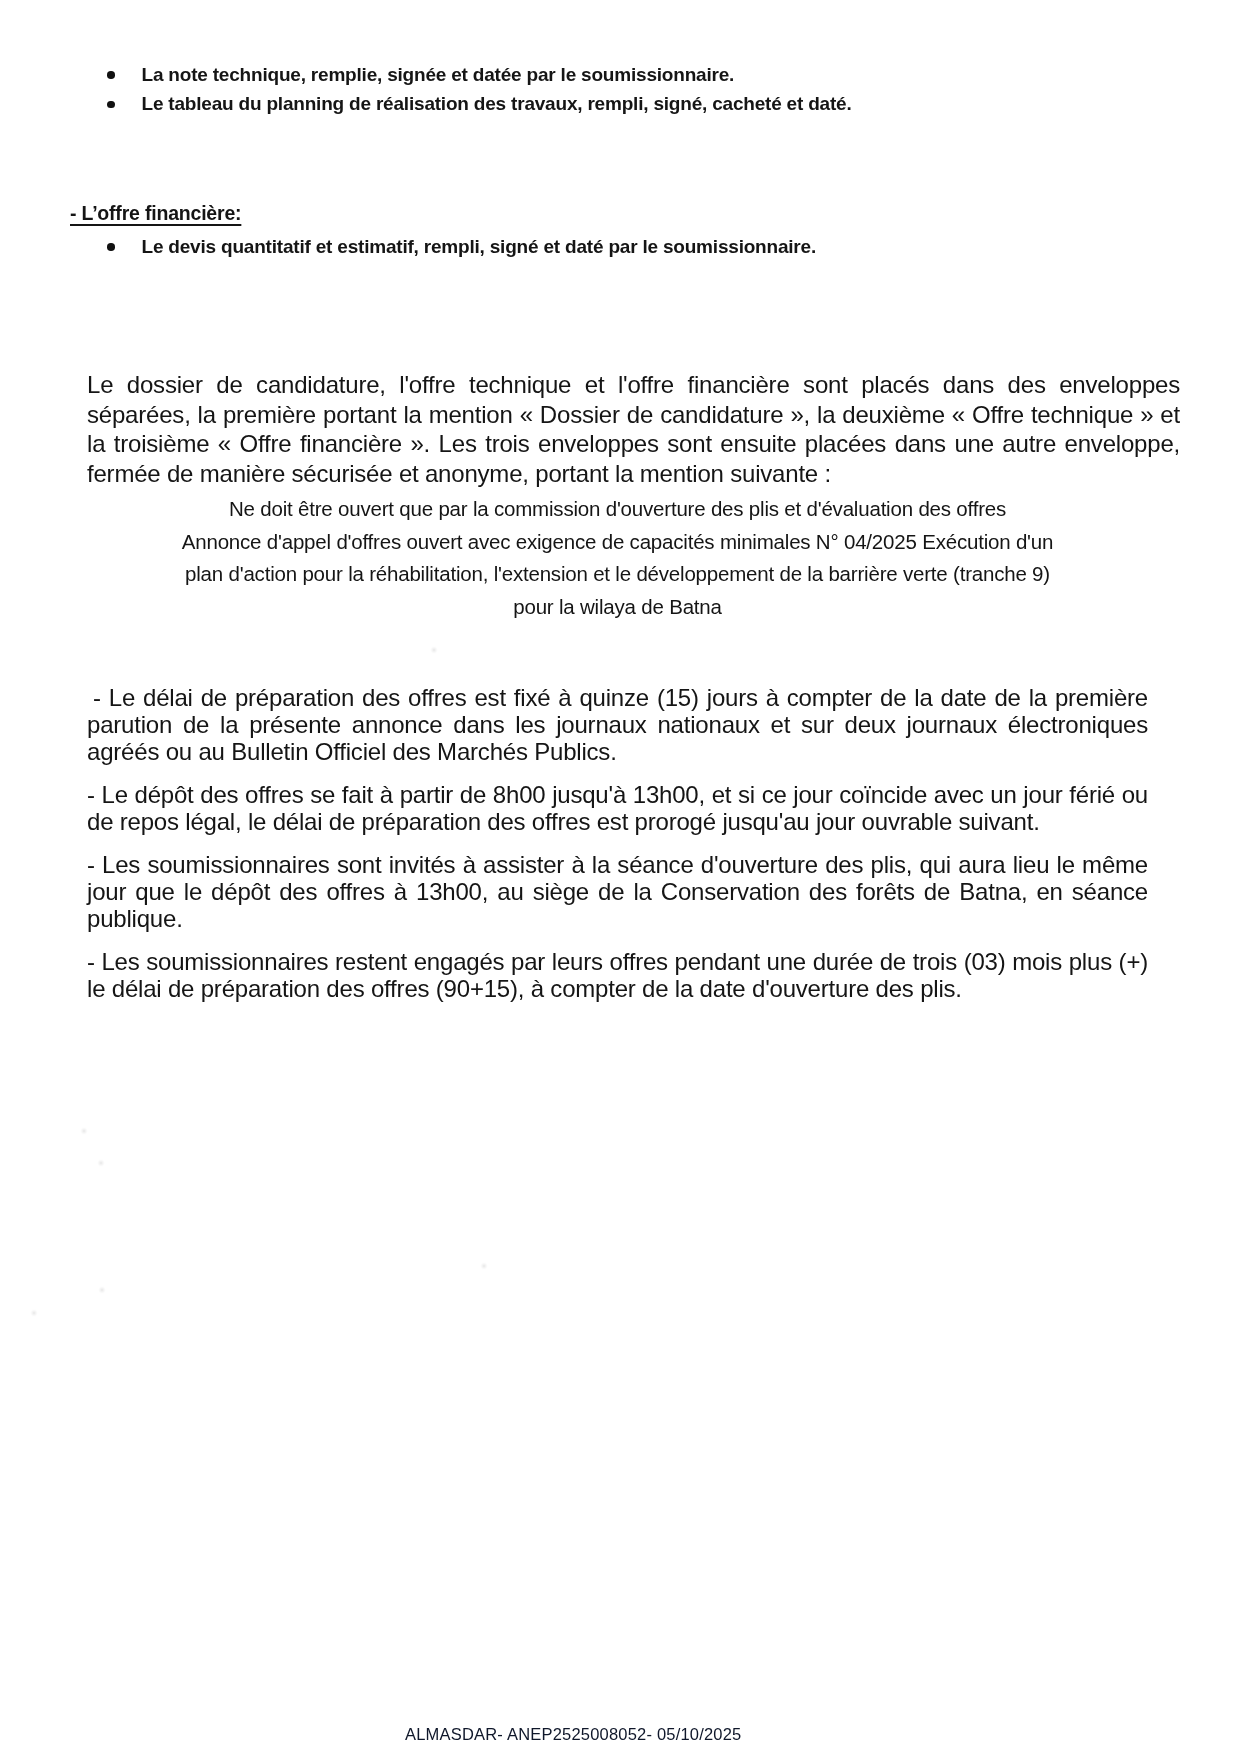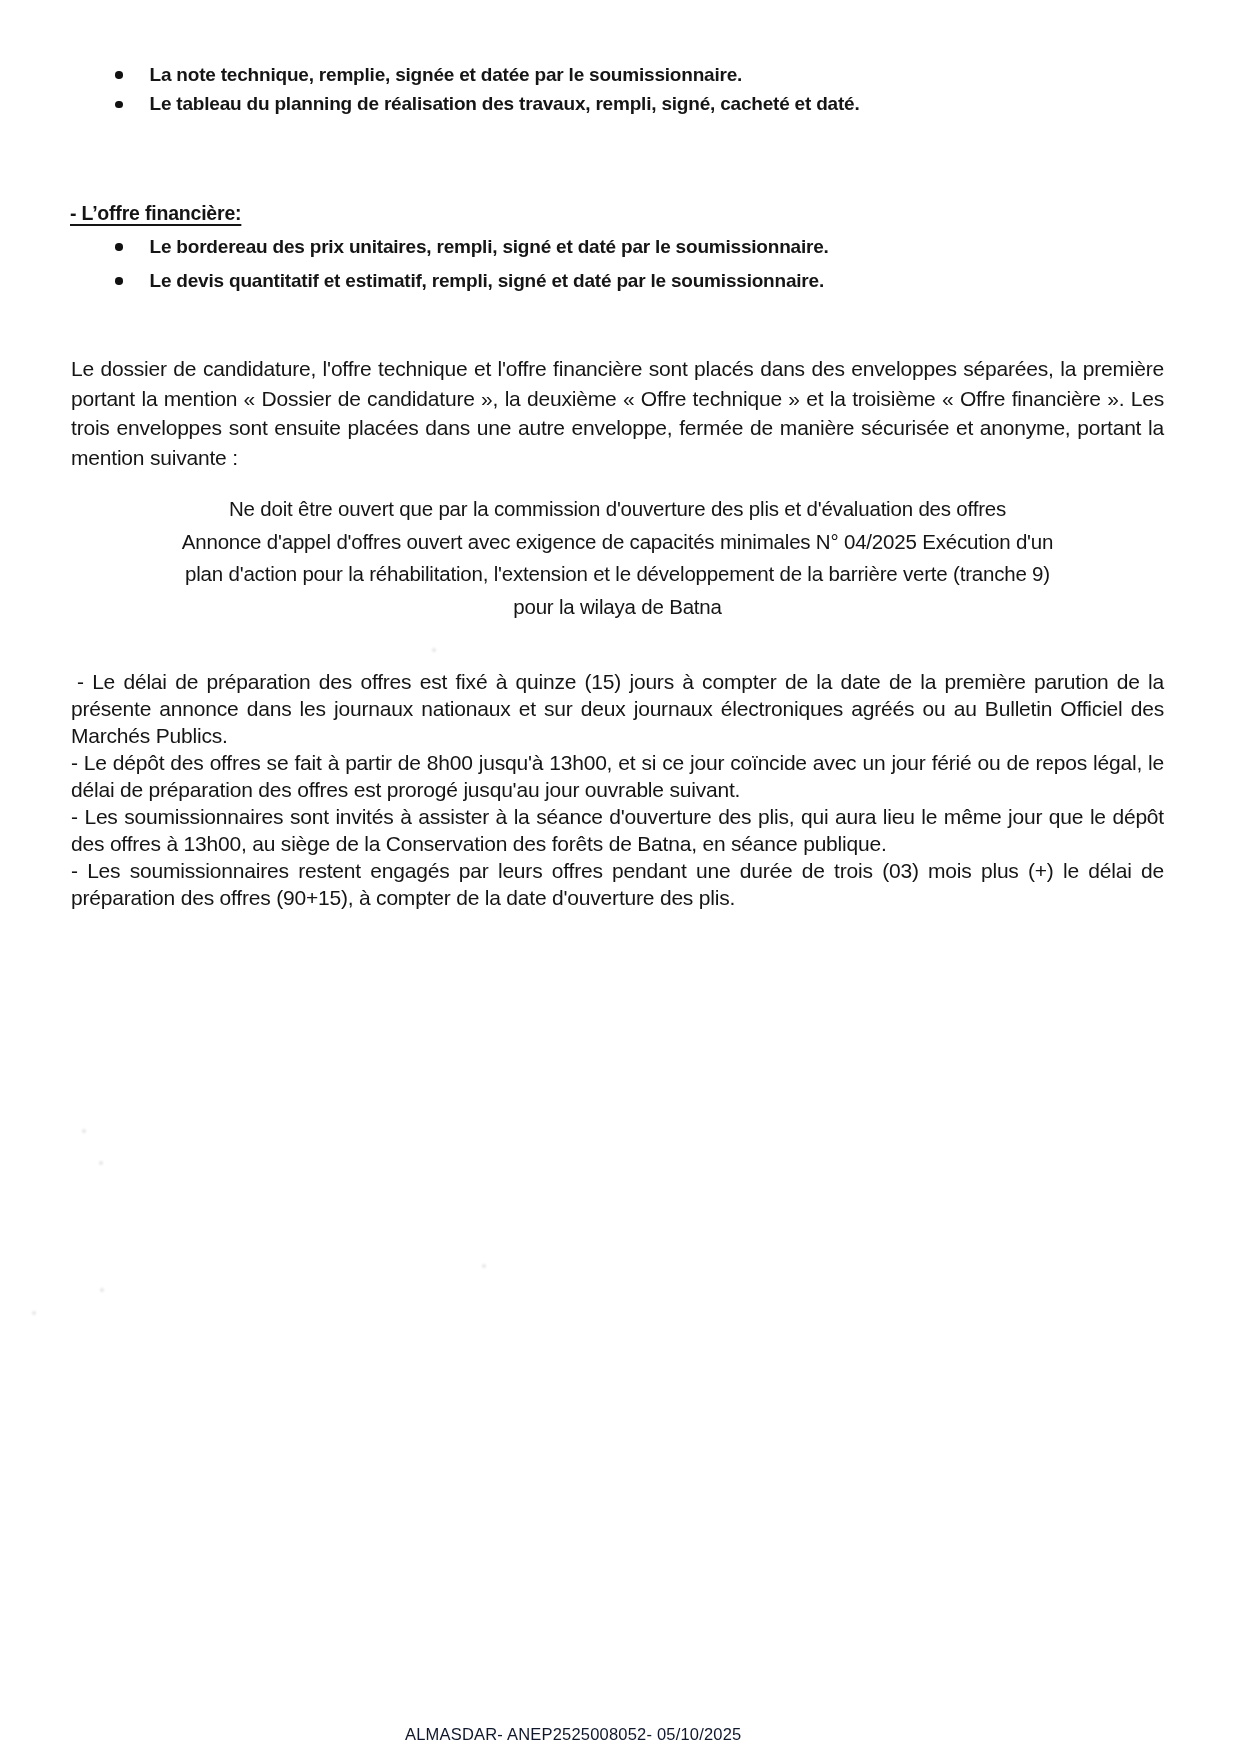--- a/index.html
+++ b/index.html
@@ -7,21 +7,21 @@
     position: relative;
     width: 1241px;
     height: 1754px;
     background: #ffffff;
     font-family: "Liberation Sans", sans-serif;
     color: #151515;
     overflow: hidden;
   }
 
   
-  .bullets { list-style: none; margin: 0; padding: 0; position: absolute; left: 112px; text-align: center; }
+  .bullets { list-style: none; margin: 0; padding: 0; position: absolute; left: 104px; text-align: center; }
   .list-technical { top: 60px; }
   .list-financial { top: 230px; }
   .b-item { display: flex; align-items: center; }
   .list-technical .b-item { height: 29.5px; }
   .list-financial .b-item { height: 34px; }
   .bullet {
     width: 7.5px; height: 7.5px; border-radius: 50%;
     background: #111; flex: 0 0 auto; margin: 0 27px 0 3px;
   }
   .b-text {
@@ -31,22 +31,22 @@
 
   .fin-heading {
     position: absolute; left: 70px; top: 202px;
     font-size: 19.5px; font-weight: bold;
     text-decoration: underline; text-underline-offset: 4px;
     text-decoration-thickness: 2px;
     letter-spacing: -0.2px;
   }
 
   .para {
-    margin: 0; text-align: justify;
-    font-size: 21px; line-height: 29.5px; letter-spacing: -0.2px;
+    margin: 16px; text-align: justify;
+    font-size: 24px; line-height: 29.5px; letter-spacing: -0.2px;
   }
 
   .envelope-para {
     position: absolute; left: 71px; top: 354px; width: 1093px;
   }
 
   .notice {
     position: absolute; left: 71px; top: 493px; width: 1093px;
     text-align: center; font-weight: normal;
     font-size: 20.5px; line-height: 32.5px; letter-spacing: -0.2px;
@@ -83,24 +83,20 @@
       <span class="bullet"></span>
       <span class="b-text">Le tableau du planning de réalisation des travaux, rempli, signé, cacheté et daté.</span>
     </li>
   </ul>
 
   <div class="fin-heading">- L’offre financière:</div>
 
   <ul class="bullets list-financial">
     <li class="b-item">
       <span class="bullet"></span>
-      <span class="b-text">Le bordereau des prix unitaires, rempli, signé et daté par le soumissionnaire.</span>
-    </li>
-    <li class="b-item">
-      <span class="bullet"></span>
       <span class="b-text">Le devis quantitatif et estimatif, rempli, signé et daté par le soumissionnaire.</span>
     </li>
   </ul>
 
   <p class="para envelope-para">Le dossier de candidature, l'offre technique et l'offre financière sont placés dans des enveloppes séparées, la première portant la mention « Dossier de candidature », la deuxième « Offre technique » et la troisième « Offre financière ». Les trois enveloppes sont ensuite placées dans une autre enveloppe, fermée de manière sécurisée et anonyme, portant la mention suivante :</p>
 
   <div class="notice">
     <div class="notice-line">Ne doit être ouvert que par la commission d'ouverture des plis et d'évaluation des offres</div>
     <div class="notice-line">Annonce d'appel d'offres ouvert avec exigence de capacités minimales N° 04/2025 Exécution d'un</div>
     <div class="notice-line">plan d'action pour la réhabilitation, l'extension et le développement de la barrière verte (tranche 9)</div>

